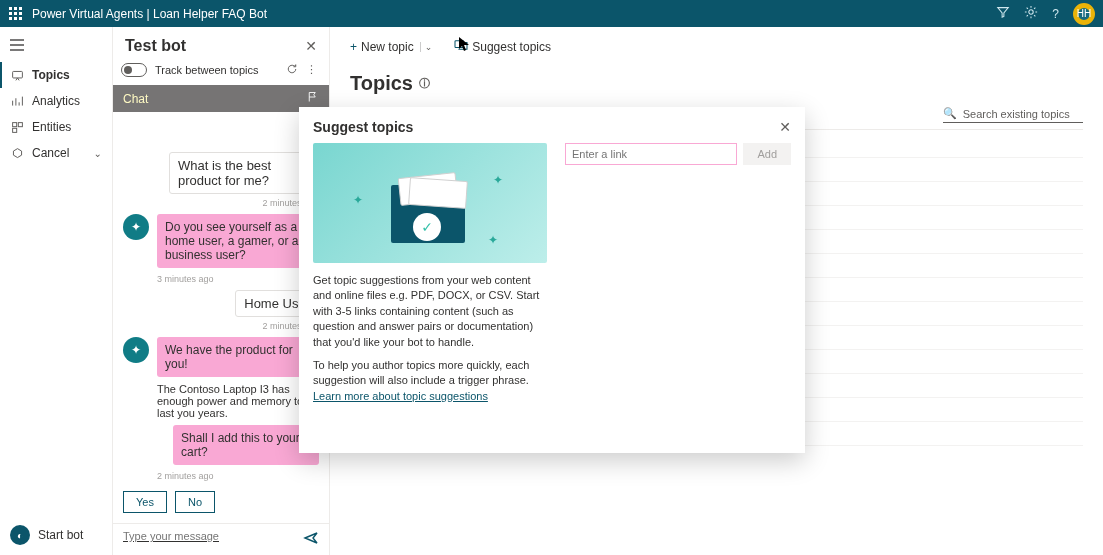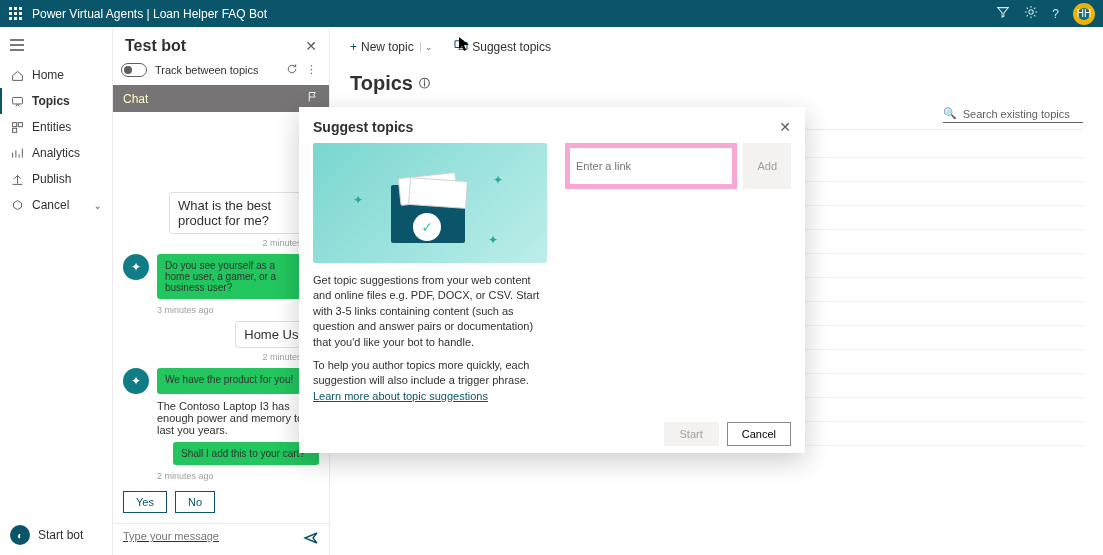--- a/index.html
+++ b/index.html
@@ -27,21 +27,21 @@
     .toggle { width: 26px; height: 14px; border-radius: 7px; border: 1px solid #605e5c; position: relative; }
     .toggle::after { content:''; width:8px; height:8px; border-radius:50%; background:#605e5c; position:absolute; top:2px; left:2px; }
     .tp-actions { margin-left:auto; display:flex; gap:8px; color:#605e5c; }
     .chat-tab { background: #767474; color:#fef9c3; display:flex; align-items:flex-end; padding: 6px 10px; font-size:12px; }
     .chat-flag { margin-left:auto; }
     .chat-area { flex:1; overflow:auto; padding: 10px; display:flex; flex-direction:column; gap:6px; }
     .msg-right { align-self:flex-end; background:#fff; border:1px solid #e1dfdd; border-radius:3px; padding:5px 8px; font-size:13px; max-width:150px; }
     .msg-time-r { align-self:flex-end; font-size:9px; color:#a19f9d; margin-top:-2px; }
     .msg-row { display:flex; gap:8px; }
     .bot-av { width:26px; height:26px; border-radius:50%; background:#107c86; color:#fff; display:flex; align-items:center; justify-content:center; font-size:12px; flex-shrink:0; }
-    .msg-left { background:#22c55e; border-radius:3px; padding:6px 8px; font-size:10px; max-width:150px; }
+    .msg-left { background:#f9a8d4; border-radius:3px; padding:6px 8px; font-size:12px; max-width:150px; }
     .msg-left-plain { font-size:11px; max-width:150px; margin-left:34px; }
     .msg-time-l { font-size:9px; color:#a19f9d; margin-left:34px; }
     .btn-opts { display:flex; gap:8px; margin-left:0; margin-top:4px; }
     .opt-btn { border:1px solid #0b556a; color:#0b556a; background:#fff; padding:4px 12px; font-size:11px; cursor:pointer; }
     .chat-input { border-top:1px solid #edebe9; display:flex; align-items:flex-start; padding:6px 10px; gap:8px;text-decoration:underline; }
     .chat-input input { flex:1; border:none; font-size:11px; outline:none; }
     .send-ic { color:#0b556a; }
     .main { flex:1; background:#fff; padding: 8px 20px; display:flex; flex-direction:column; }
     .toolbar { display:flex; align-items:center; gap:6px; font-size:12px; color:#323130; padding:4px 0; }
     .tb-btn { display:flex; align-items:center; gap:4px; color:#323130; cursor:pointer; }
@@ -65,21 +65,21 @@
     .modal-body { padding:0 14px; display:flex; gap:18px; }
     .illus { width:234px; height:120px; background:linear-gradient(135deg,#79d6d0,#bdeeea); position:relative; border-radius:2px; overflow:hidden; }
     .folder { position:absolute; left:78px; top:42px; width:74px; height:58px; background:#0b556a; border-radius:2px; }
     .folder::before { content:''; position:absolute; top:-10px; left:8px; width:56px; height:26px; background:#fff; border:1px solid #d0d0d0; border-radius:2px; transform:rotate(-6deg); }
     .folder::after { content:''; position:absolute; top:-6px; left:18px; width:56px; height:26px; background:#fff; border:1px solid #d0d0d0; border-radius:2px; transform:rotate(4deg); }
     .check-circ { position:absolute; left:100px; top:70px; width:28px; height:28px; border-radius:50%; background:#fff; color:#34c1a9; display:flex; align-items:center; justify-content:center; font-size:14px; }
     .sparkle { position:absolute; color:#2aa99a; font-size:12px; }
     .modal-right { flex:1; }
     .fld-label { font-size:11px; color:#323130; margin-bottom:4px; }
     .fld-row { display:flex; gap:6px; }
-    .fld-row input { flex:1; border:5px solid #f9a8d4; padding:12px 6px; font-size:11px; }
+    .fld-row input { flex:1; border:1px solid #f9a8d4; padding:4px 6px; font-size:11px; }
     .add-btn { background:#f3f2f1; color:#a19f9d; border:none; padding:4px 14px; font-size:11px; }
     .modal-text { padding:10px 14px 0 14px; font-size:11px; color:#323130; line-height:1.4; }
     .modal-text .para { margin-bottom:8px; max-width:234px; }
     .learn-link { color:#0b556a; text-decoration:underline; cursor:pointer; }
     .modal-ft { margin-top:auto; padding:10px 14px; display:flex; justify-content:flex-end; gap:8px; }
     .btn-disabled { background:#f3f2f1; color:#a19f9d; border:none; padding:5px 16px; font-size:11px; }
     .btn-sec { background:#fff; border:1px solid #8a8886; padding:5px 14px; font-size:11px; cursor:pointer; }
     .cursor { position:absolute; left:459px; top:37px; font-size:12px; pointer-events:none; }
     .header-area { position:relative; }
   </style>
@@ -123,62 +123,46 @@
 <div class="shell">
 
   <div class="rail">
     <div class="rail-ham">
       <svg width="14" height="12" viewBox="0 0 14 12" stroke="#323130" stroke-width="1.3">
           <line x1="0" y1="1" x2="14" y2="1"></line>
           <line x1="0" y1="6" x2="14" y2="6"></line>
           <line x1="0" y1="11" x2="14" y2="11"></line>
         </svg>
     </div>
-    <div class="nav-item">
-      <span class="nav-icon">
-          <svg width="13" height="13" viewBox="0 0 16 16" fill="none" stroke="#605e5c" stroke-width="1.2">
-            <path d="M2 8l6-5 6 5v6H2z"></path>
-          </svg>
-        </span>
-      <span>Home</span>
-    </div>
     <div class="nav-item selected">
       <span class="nav-icon">
           <svg width="13" height="13" viewBox="0 0 16 16" fill="none" stroke="#605e5c" stroke-width="1.2">
             <rect x="2" y="3" width="12" height="8" rx="1"></rect>
             <path d="M6 14l2-3 2 3"></path>
           </svg>
         </span>
       <span>Topics</span>
+    </div>
+    <div class="nav-item">
+      <span class="nav-icon">
+          <svg width="13" height="13" viewBox="0 0 16 16" fill="none" stroke="#605e5c" stroke-width="1.2">
+            <path d="M2 13V7M6 13V4M10 13V9M14 13V2"></path>
+          </svg>
+        </span>
+      <span>Analytics</span>
     </div>
     <div class="nav-item">
       <span class="nav-icon">
           <svg width="13" height="13" viewBox="0 0 16 16" fill="none" stroke="#605e5c" stroke-width="1.2">
             <rect x="2" y="2" width="5" height="5"></rect>
             <rect x="9" y="2" width="5" height="5"></rect>
             <rect x="2" y="9" width="5" height="5"></rect>
           </svg>
         </span>
       <span>Entities</span>
-    </div>
-    <div class="nav-item">
-      <span class="nav-icon">
-          <svg width="13" height="13" viewBox="0 0 16 16" fill="none" stroke="#605e5c" stroke-width="1.2">
-            <path d="M2 13V7M6 13V4M10 13V9M14 13V2"></path>
-          </svg>
-        </span>
-      <span>Analytics</span>
-    </div>
-    <div class="nav-item">
-      <span class="nav-icon">
-          <svg width="13" height="13" viewBox="0 0 16 16" fill="none" stroke="#605e5c" stroke-width="1.2">
-            <path d="M8 13V3M4 7l4-4 4 4M2 14h12"></path>
-          </svg>
-        </span>
-      <span>Publish</span>
     </div>
     <div class="nav-item">
       <span class="nav-icon">
           <svg width="13" height="13" viewBox="0 0 16 16" fill="none" stroke="#605e5c" stroke-width="1.2">
             <path d="M8 2l5 3v5l-5 3-5-3V5z"></path>
           </svg>
         </span>
       <span>Cancel</span>
       <span class="nav-chev">⌄</span>
     </div>
@@ -332,23 +316,19 @@
           <button class="add-btn">Add</button>
         </div>
       </div>
     </div>
     <div class="modal-text">
       <div class="para">Get topic suggestions from your web content and online files e.g. PDF, DOCX, or CSV. Start with 3-5 links containing content (such as question and answer pairs or documentation) that you'd like your bot to handle.</div>
       <div class="para">
         <span>To help you author topics more quickly, each suggestion will also include a trigger phrase. </span><span class="learn-link">Learn more about topic suggestions</span>
       </div>
     </div>
-    <div class="modal-ft">
-      <button class="btn-disabled">Start</button>
-      <button class="btn-sec">Cancel</button>
-    </div>
   </div>
   <span class="cursor">
     <svg width="12" height="16" viewBox="0 0 12 16">
         <path d="M0 0l0 12 3-3 2 5 2-1-2-5 5 0z" fill="#000"></path>
       </svg>
   </span>
 </div>
 
 </body></html>

